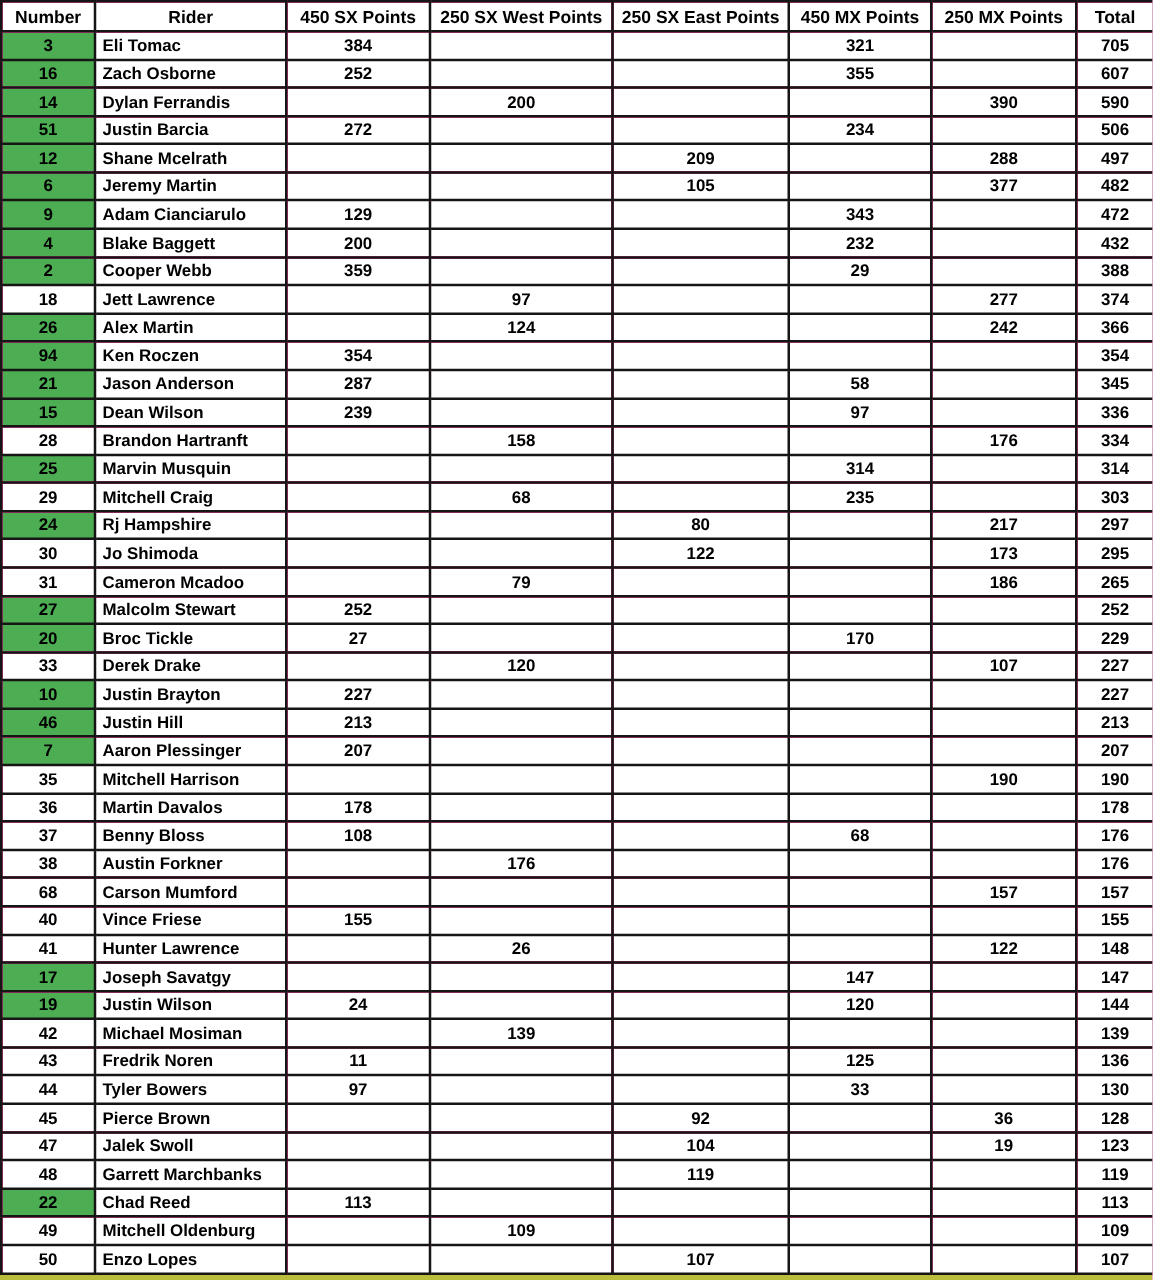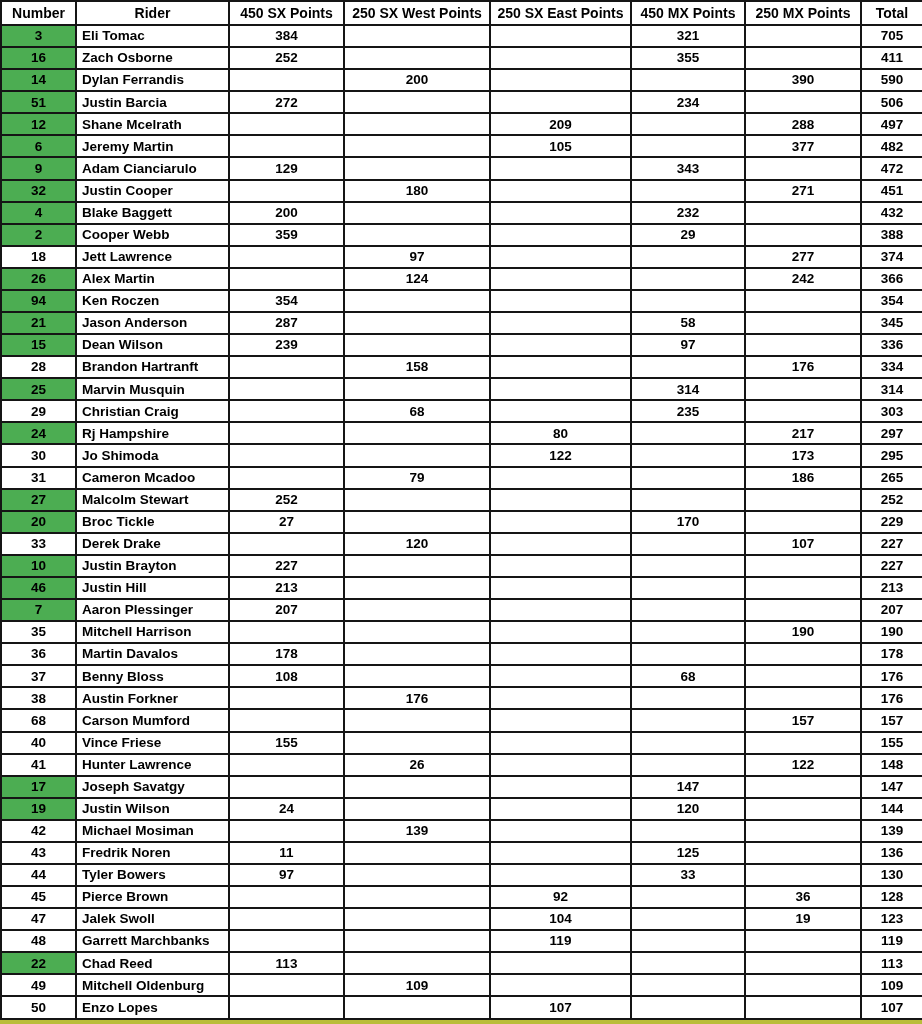--- a/index.html
+++ b/index.html
@@ -90,21 +90,21 @@
           <td class="col-total">705</td>
         </tr>
         <tr>
           <td class="col-number num-green">16</td>
           <td class="col-rider">Zach Osborne</td>
           <td class="col-sx450">252</td>
           <td class="col-sx250w"></td>
           <td class="col-sx250e"></td>
           <td class="col-mx450">355</td>
           <td class="col-mx250"></td>
-          <td class="col-total">411</td>
+          <td class="col-total">607</td>
         </tr>
         <tr>
           <td class="col-number num-green">14</td>
           <td class="col-rider">Dylan Ferrandis</td>
           <td class="col-sx450"></td>
           <td class="col-sx250w">200</td>
           <td class="col-sx250e"></td>
           <td class="col-mx450"></td>
           <td class="col-mx250">390</td>
           <td class="col-total">590</td>
@@ -143,30 +143,20 @@
           <td class="col-number num-green">9</td>
           <td class="col-rider">Adam Cianciarulo</td>
           <td class="col-sx450">129</td>
           <td class="col-sx250w"></td>
           <td class="col-sx250e"></td>
           <td class="col-mx450">343</td>
           <td class="col-mx250"></td>
           <td class="col-total">472</td>
         </tr>
         <tr>
-          <td class="col-number num-green">32</td>
-          <td class="col-rider">Justin Cooper</td>
-          <td class="col-sx450"></td>
-          <td class="col-sx250w">180</td>
-          <td class="col-sx250e"></td>
-          <td class="col-mx450"></td>
-          <td class="col-mx250">271</td>
-          <td class="col-total">451</td>
-        </tr>
-        <tr>
           <td class="col-number num-green">4</td>
           <td class="col-rider">Blake Baggett</td>
           <td class="col-sx450">200</td>
           <td class="col-sx250w"></td>
           <td class="col-sx250e"></td>
           <td class="col-mx450">232</td>
           <td class="col-mx250"></td>
           <td class="col-total">432</td>
         </tr>
         <tr>
@@ -244,21 +234,21 @@
           <td class="col-rider">Marvin Musquin</td>
           <td class="col-sx450"></td>
           <td class="col-sx250w"></td>
           <td class="col-sx250e"></td>
           <td class="col-mx450">314</td>
           <td class="col-mx250"></td>
           <td class="col-total">314</td>
         </tr>
         <tr>
           <td class="col-number">29</td>
-          <td class="col-rider">Christian Craig</td>
+          <td class="col-rider">Mitchell Craig</td>
           <td class="col-sx450"></td>
           <td class="col-sx250w">68</td>
           <td class="col-sx250e"></td>
           <td class="col-mx450">235</td>
           <td class="col-mx250"></td>
           <td class="col-total">303</td>
         </tr>
         <tr>
           <td class="col-number num-green">24</td>
           <td class="col-rider">Rj Hampshire</td>

